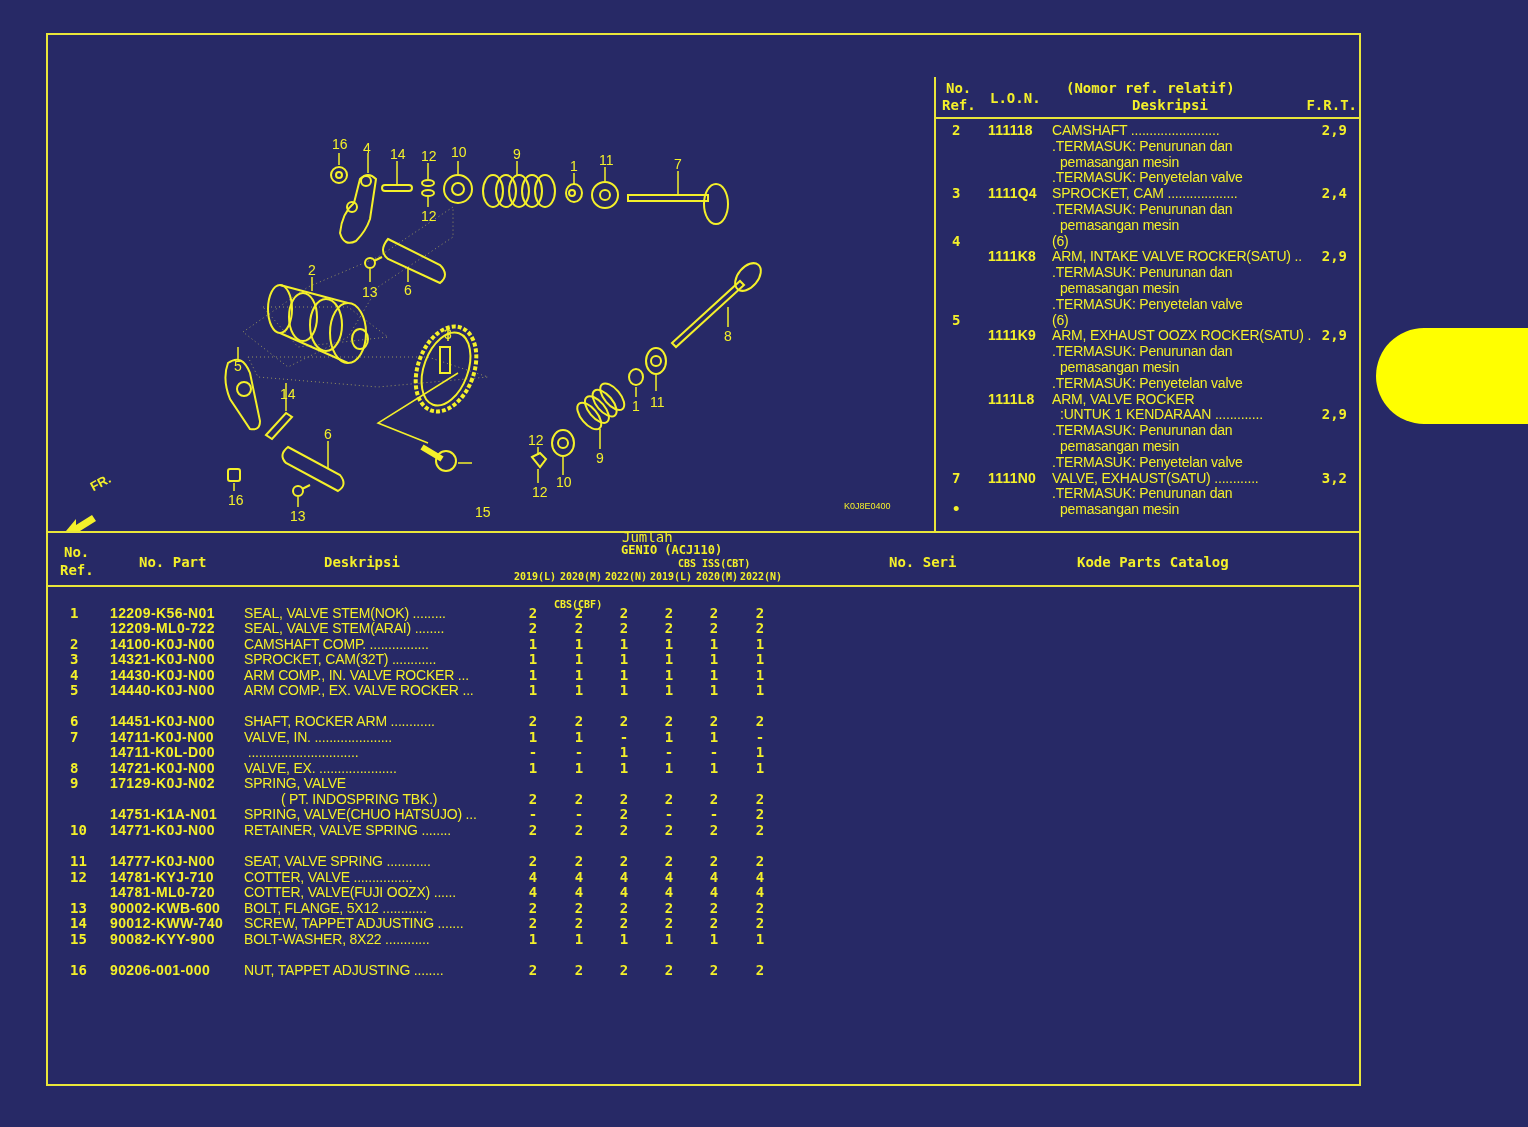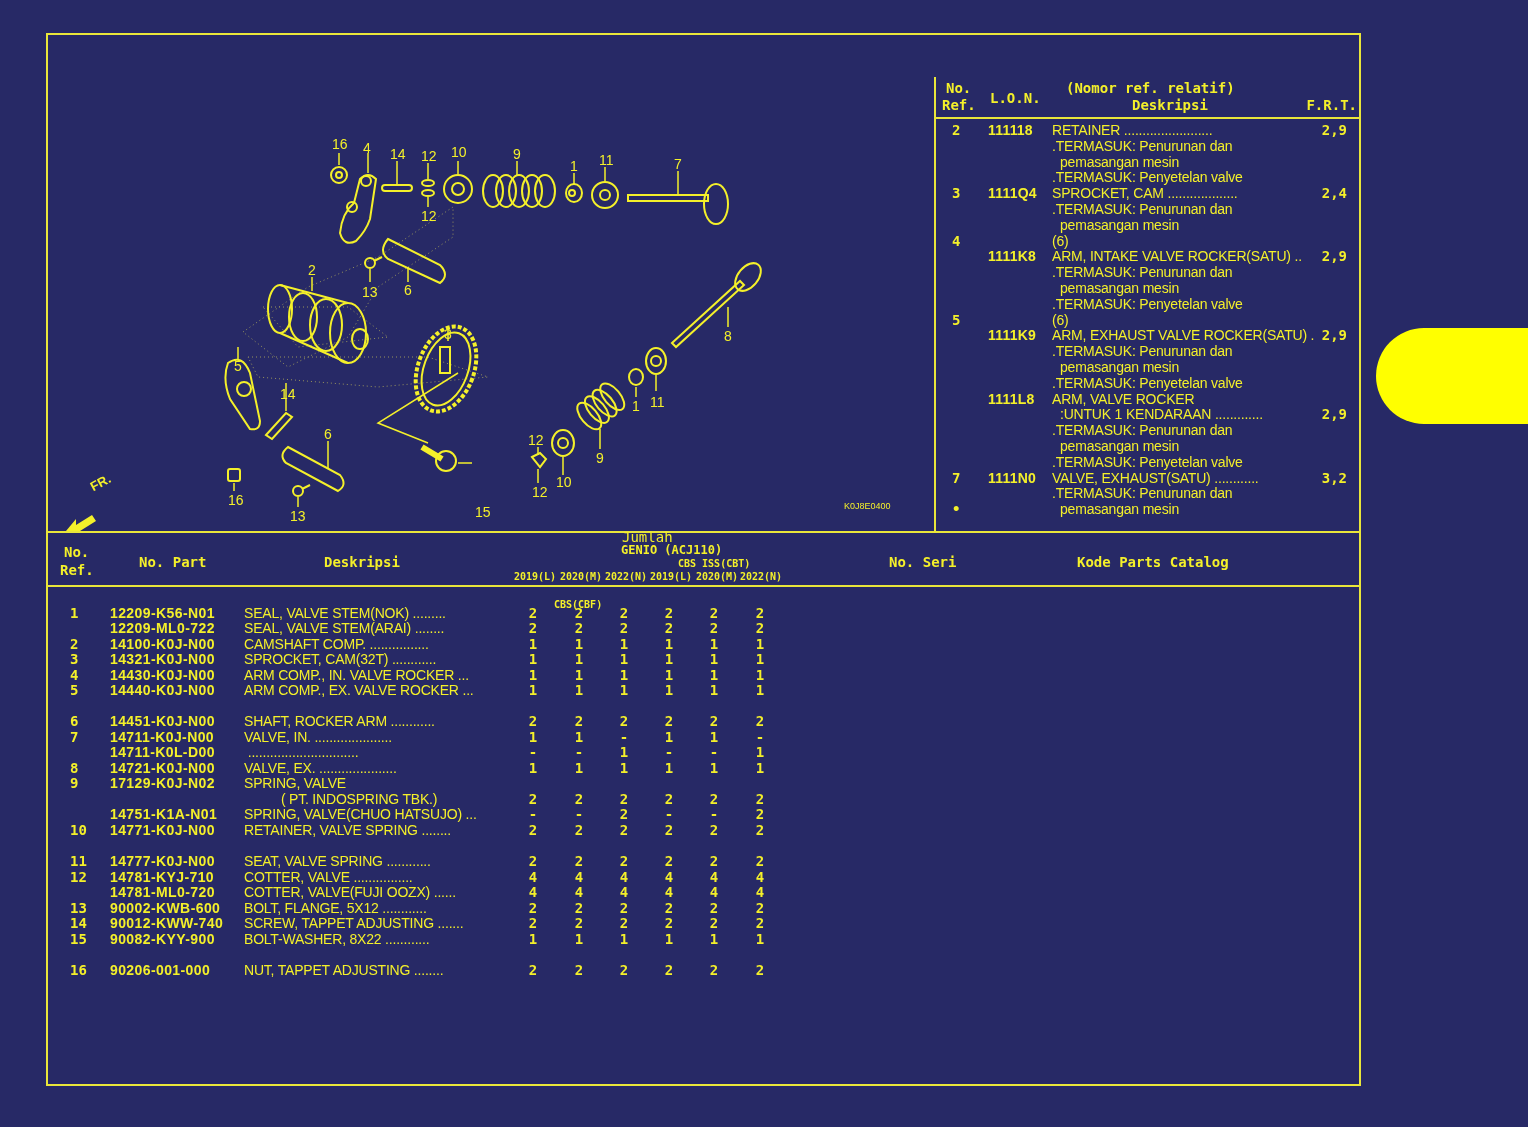--- a/index.html
+++ b/index.html
@@ -217,34 +217,34 @@
   <div class="frt">
     <div class="frt-head">
       <span style="left:10px;top:4px;">No.</span>
       <span style="left:6px;top:21px;">Ref.</span>
       <span style="left:54px;top:14px;">L.O.N.</span>
       <span style="left:130px;top:4px;">(Nomor ref. relatif)</span>
       <span style="left:196px;top:21px;">Deskripsi</span>
       <span style="right:2px;top:21px;">F.R.T.</span>
     </div>
     <div class="frt-body" id="frt-body">
-        <div class="frt-line"><span class="ref">2</span><span class="lon">111118</span><span class="desc">RETAINER ........................</span><span class="val">2,9</span></div>
+        <div class="frt-line"><span class="ref">2</span><span class="lon">111118</span><span class="desc">CAMSHAFT ........................</span><span class="val">2,9</span></div>
         <div class="frt-line"><span class="ref"></span><span class="lon"></span><span class="desc">.TERMASUK: Penurunan dan</span><span class="val"></span></div>
         <div class="frt-line"><span class="ref"></span><span class="lon"></span><span class="desc ind">pemasangan mesin</span><span class="val"></span></div>
         <div class="frt-line"><span class="ref"></span><span class="lon"></span><span class="desc">.TERMASUK: Penyetelan valve</span><span class="val"></span></div>
         <div class="frt-line"><span class="ref">3</span><span class="lon">1111Q4</span><span class="desc">SPROCKET, CAM ...................</span><span class="val">2,4</span></div>
         <div class="frt-line"><span class="ref"></span><span class="lon"></span><span class="desc">.TERMASUK: Penurunan dan</span><span class="val"></span></div>
         <div class="frt-line"><span class="ref"></span><span class="lon"></span><span class="desc ind">pemasangan mesin</span><span class="val"></span></div>
         <div class="frt-line"><span class="ref">4</span><span class="lon"></span><span class="desc">(6)</span><span class="val"></span></div>
         <div class="frt-line"><span class="ref"></span><span class="lon">1111K8</span><span class="desc">ARM, INTAKE VALVE ROCKER(SATU) ..</span><span class="val">2,9</span></div>
         <div class="frt-line"><span class="ref"></span><span class="lon"></span><span class="desc">.TERMASUK: Penurunan dan</span><span class="val"></span></div>
         <div class="frt-line"><span class="ref"></span><span class="lon"></span><span class="desc ind">pemasangan mesin</span><span class="val"></span></div>
         <div class="frt-line"><span class="ref"></span><span class="lon"></span><span class="desc">.TERMASUK: Penyetelan valve</span><span class="val"></span></div>
         <div class="frt-line"><span class="ref">5</span><span class="lon"></span><span class="desc">(6)</span><span class="val"></span></div>
-        <div class="frt-line"><span class="ref"></span><span class="lon">1111K9</span><span class="desc">ARM, EXHAUST VALVE ROCKER(SATU) .</span><span class="val">2,9</span></div>
+        <div class="frt-line"><span class="ref"></span><span class="lon">1111K9</span><span class="desc">ARM, EXHAUST OOZX ROCKER(SATU) .</span><span class="val">2,9</span></div>
         <div class="frt-line"><span class="ref"></span><span class="lon"></span><span class="desc">.TERMASUK: Penurunan dan</span><span class="val"></span></div>
         <div class="frt-line"><span class="ref"></span><span class="lon"></span><span class="desc ind">pemasangan mesin</span><span class="val"></span></div>
         <div class="frt-line"><span class="ref"></span><span class="lon"></span><span class="desc">.TERMASUK: Penyetelan valve</span><span class="val"></span></div>
         <div class="frt-line"><span class="ref"></span><span class="lon">1111L8</span><span class="desc">ARM, VALVE ROCKER</span><span class="val"></span></div>
         <div class="frt-line"><span class="ref"></span><span class="lon"></span><span class="desc ind">:UNTUK 1 KENDARAAN .............</span><span class="val">2,9</span></div>
         <div class="frt-line"><span class="ref"></span><span class="lon"></span><span class="desc">.TERMASUK: Penurunan dan</span><span class="val"></span></div>
         <div class="frt-line"><span class="ref"></span><span class="lon"></span><span class="desc ind">pemasangan mesin</span><span class="val"></span></div>
         <div class="frt-line"><span class="ref"></span><span class="lon"></span><span class="desc">.TERMASUK: Penyetelan valve</span><span class="val"></span></div>
         <div class="frt-line"><span class="ref">7</span><span class="lon">1111N0</span><span class="desc">VALVE, EXHAUST(SATU) ............</span><span class="val">3,2</span></div>
         <div class="frt-line"><span class="ref"></span><span class="lon"></span><span class="desc">.TERMASUK: Penurunan dan</span><span class="val"></span></div>

